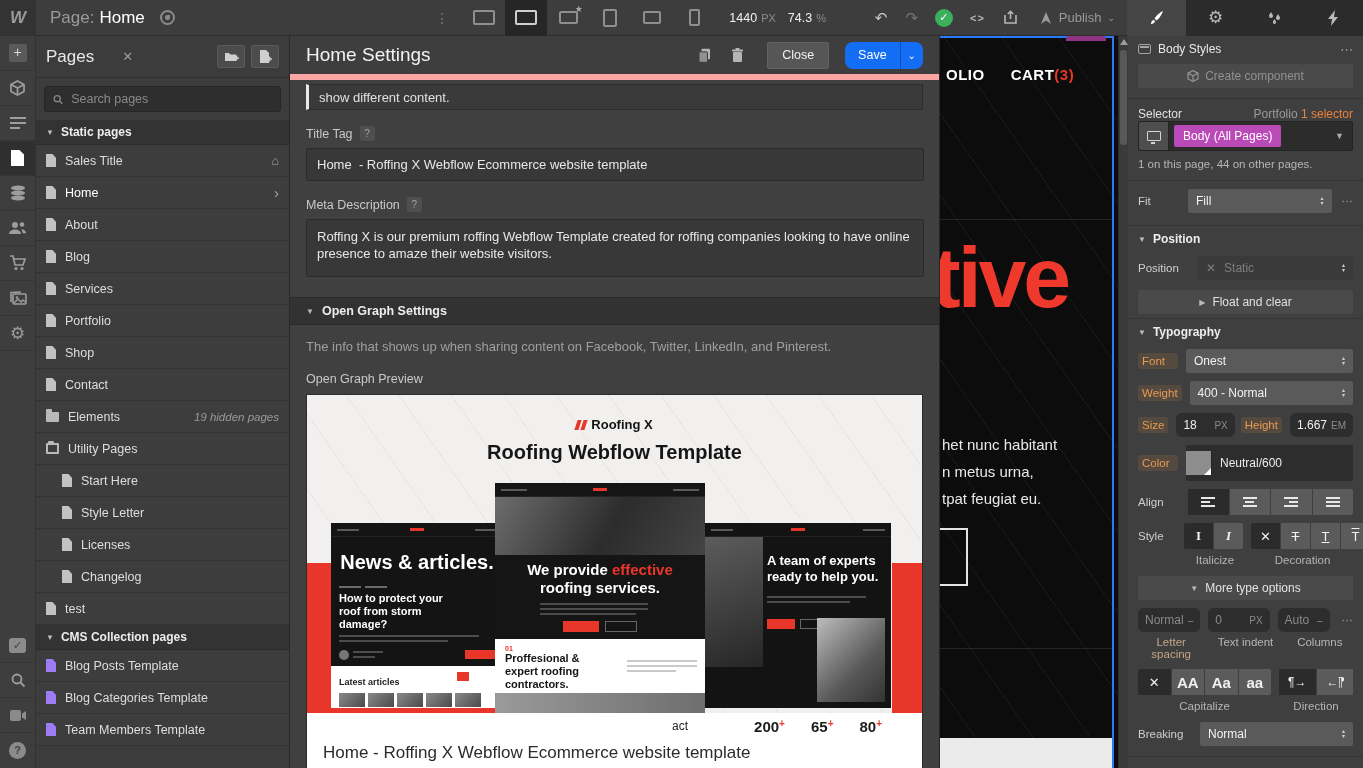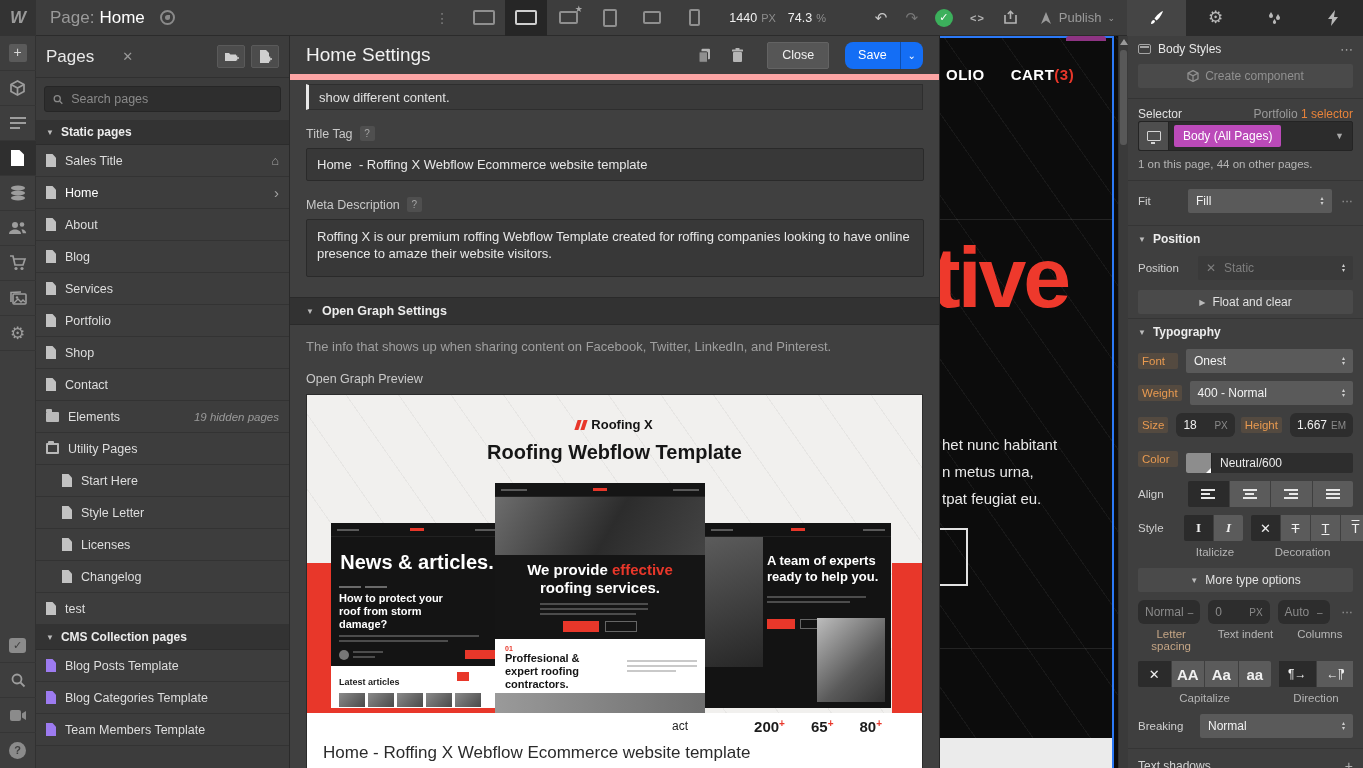--- a/index.html
+++ b/index.html
@@ -204,21 +204,21 @@
   .sel24{flex:1;height:24px;background:#5a5a5a;border-radius:2px;display:flex;align-items:center;padding:0 8px;color:#f2f2f2;font-size:12px;}
   .stepper{margin-left:auto;display:flex;flex-direction:column;line-height:5px;font-size:6px;color:#cfcfcf;}
   .dots3{color:#9a9a9a;margin-left:4px;}
   .sec-hd{border-top:1px solid #353535;padding:6px 10px;display:flex;align-items:center;gap:7px;font-size:12px;font-weight:bold;color:#ececec;margin-top:4px;}
   .sel-dis{flex:1;height:24px;background:#3a3a3a;border-radius:2px;display:flex;align-items:center;padding:0 8px;color:#7e7e7e;font-size:12px;gap:8px;}
   .floatbar{margin:6px 10px 4px;height:24px;background:#4a4a4a;border-radius:2px;display:flex;align-items:center;justify-content:center;gap:7px;font-size:12px;color:#e0e0e0;}
   .num-in{height:24px;background:#2d2d2d;border-radius:6px;display:flex;align-items:center;padding:0 7px;gap:4px;}
   .num-in .v{color:#f0f0f0;font-size:12px;}
   .num-in .u{color:#8a8a8a;font-size:10px;margin-left:auto;}
   .num-in.dim .v{color:#8a8a8a;}
-  .color-ctl{flex:1;height:20px;background:#2d2d2d;border-radius:2px;display:flex;align-items:center;overflow:hidden;margin-top:8px;}
+  .color-ctl{flex:1;height:36px;background:#2d2d2d;border-radius:2px;display:flex;align-items:center;overflow:hidden;}
   .swatch{width:26px;height:24px;background:#8d8d8d;position:relative;border-right:1px solid #242424;}
   .swatch::after{content:"";position:absolute;right:0;bottom:0;border-left:7px solid transparent;border-bottom:7px solid #fff;}
   .color-ctl .v{padding-left:8px;color:#ececec;font-size:12px;}
   .seg{display:flex;flex:1;gap:1px;}
   .seg .sbtn{flex:1;height:26px;background:#5b5b5b;display:flex;align-items:center;justify-content:center;color:#eee;font-size:12px;}
   .seg .sbtn:first-child{border-radius:2px 0 0 2px;}
   .seg .sbtn:last-child{border-radius:0 2px 2px 0;}
   .seg .sbtn.on{background:#2b2b2b;}
   .bars{display:flex;flex-direction:column;gap:2px;width:14px;}
   .bars i{display:block;height:2px;background:#e8e8e8;width:14px;}

